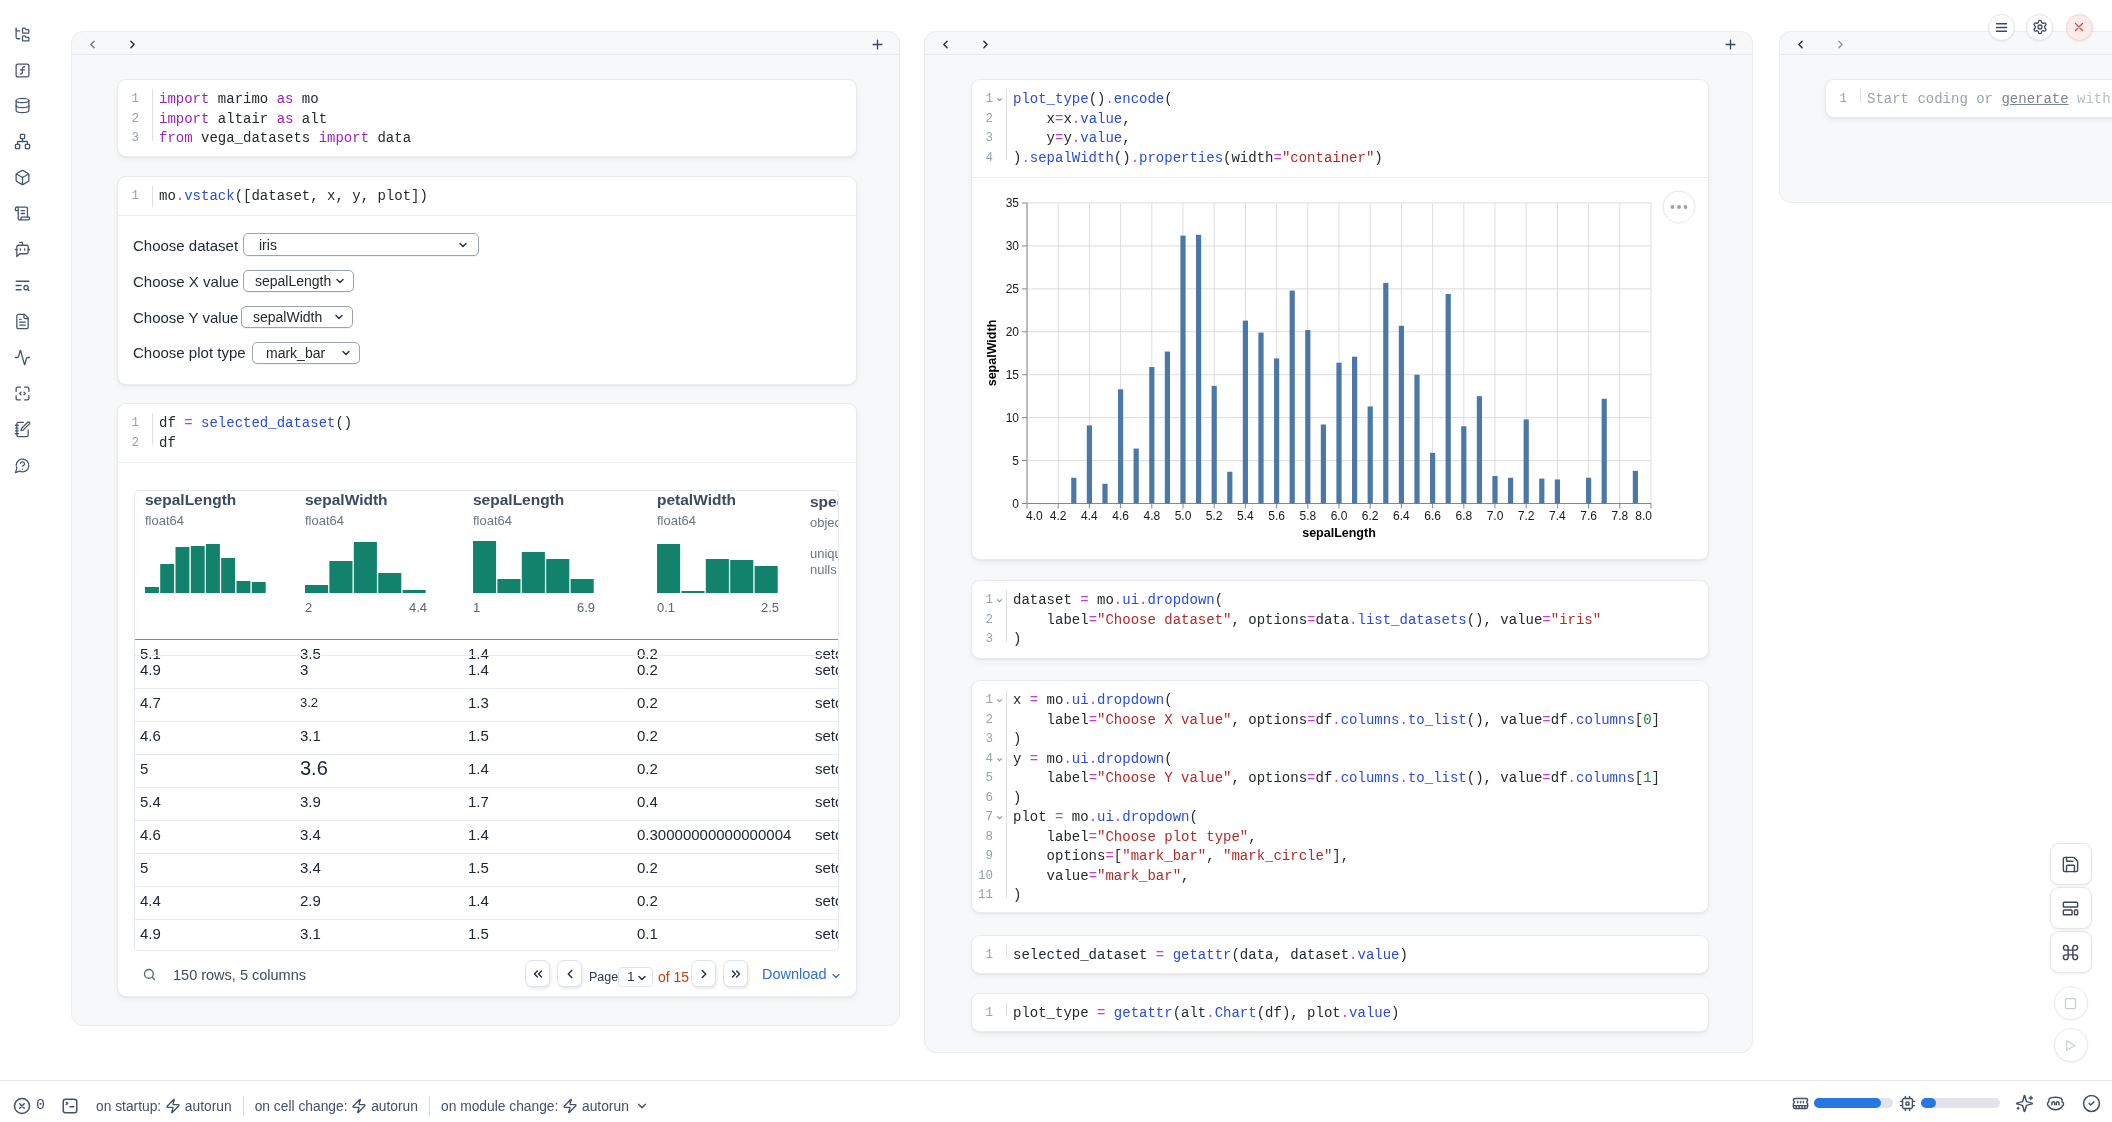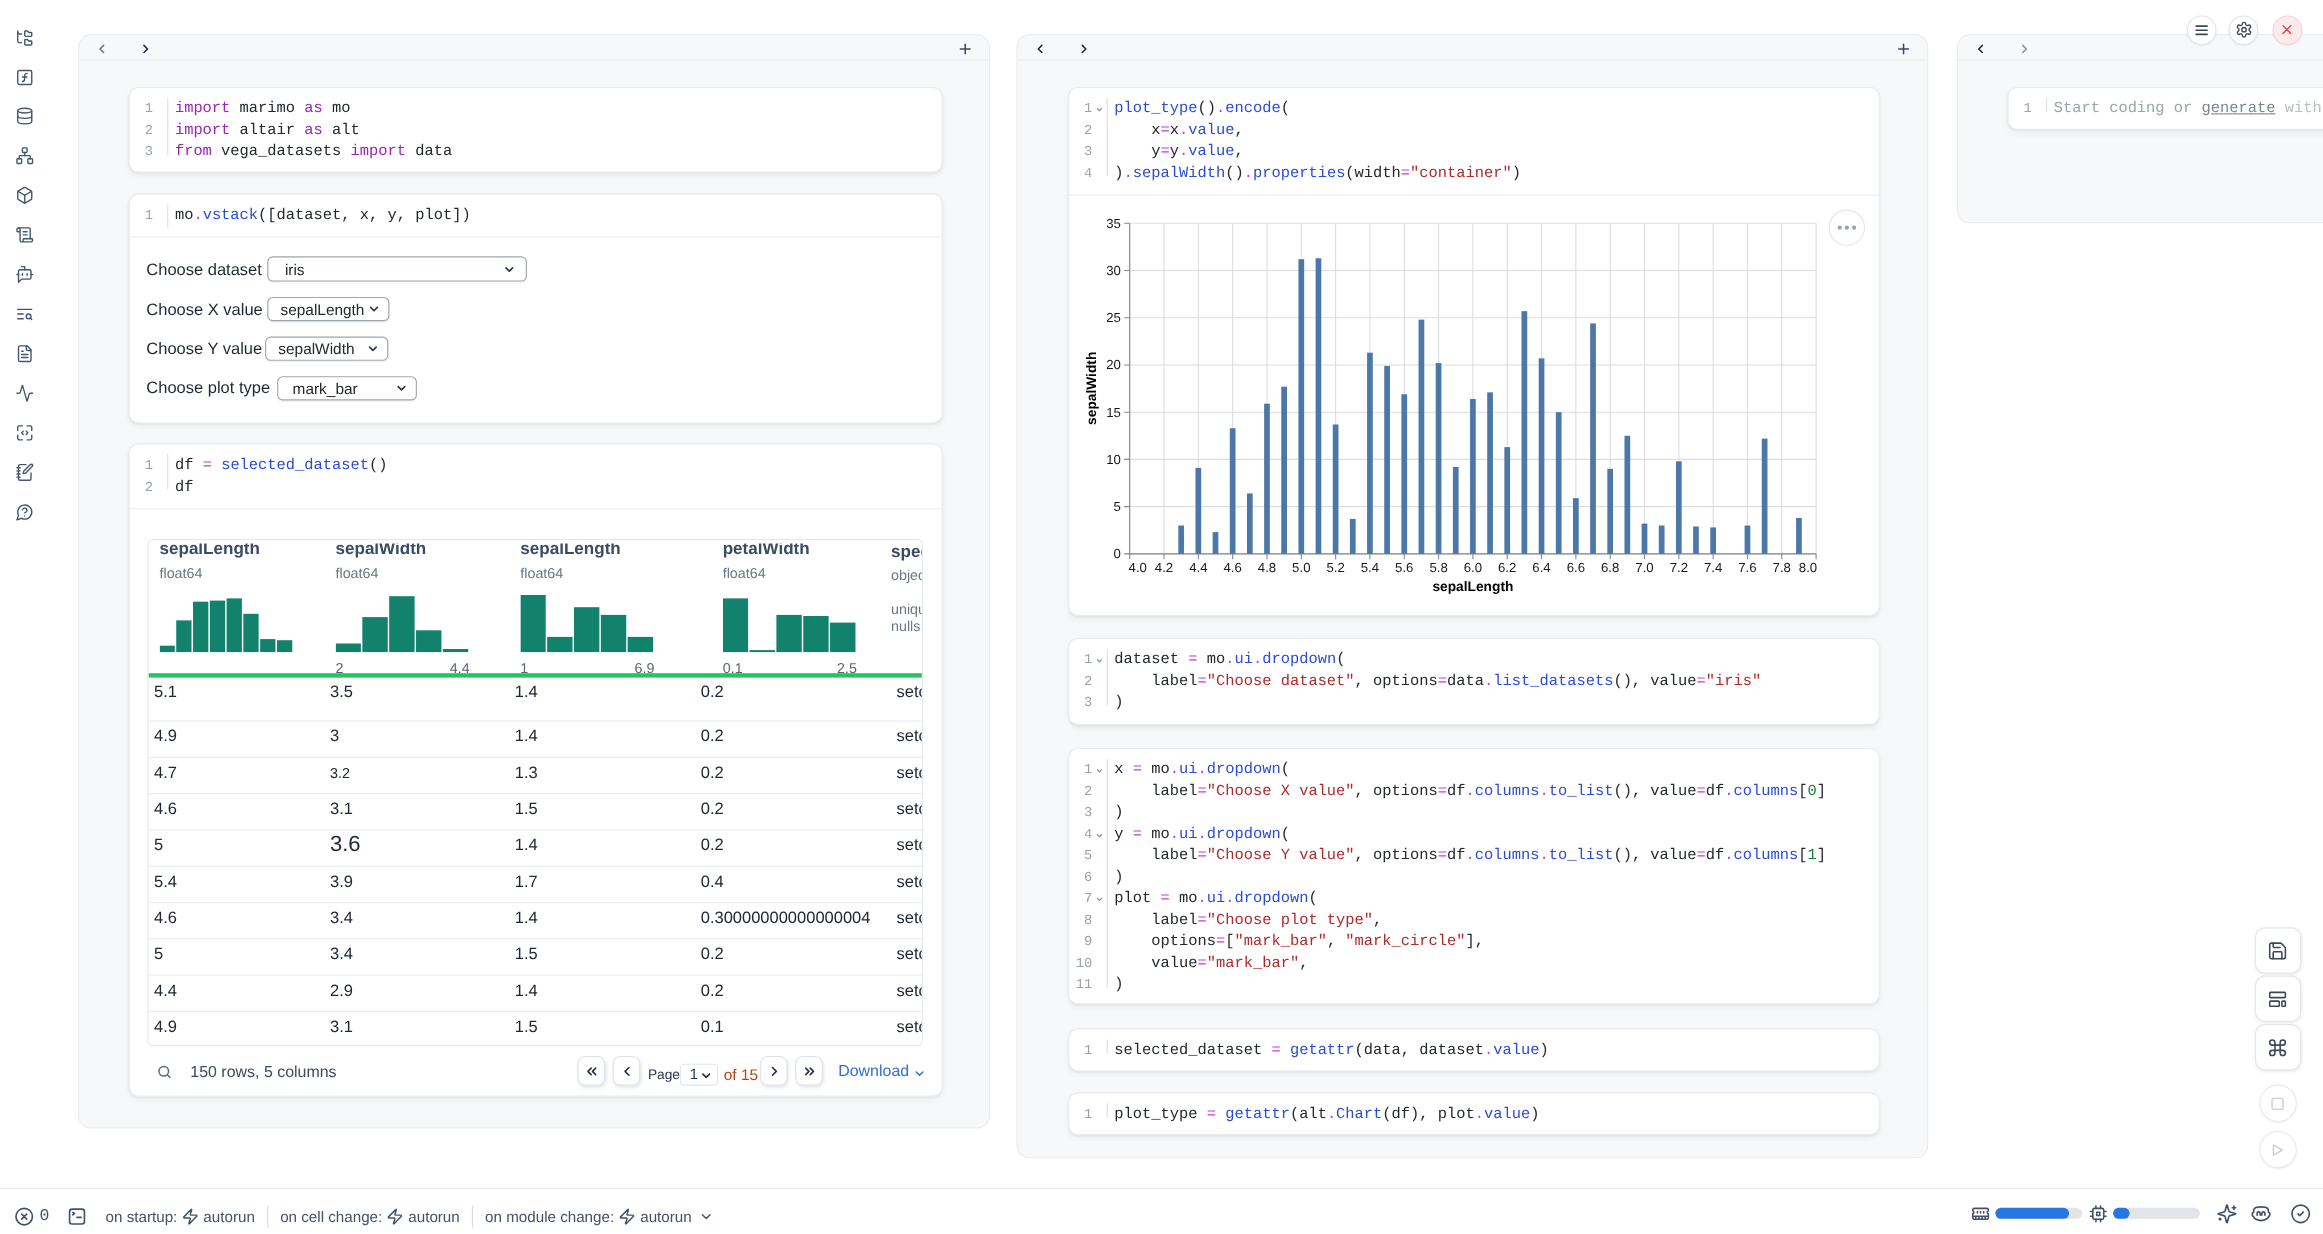--- a/index.html
+++ b/index.html
@@ -175,21 +175,21 @@
       </svg>
     </div>
   <div class="lbl" style="left:15px;top:132px">Choose Y value</div>
   <div class="selbox" style="left:123px;top:129px;width:112px;height:22px">
       <span class="sv" style="left:11px">sepalWidth</span>
       <svg class="sv" style="right:7px" width="12" height="12" viewBox="0 0 24 24" fill="none" stroke="#2d3544" stroke-width="3" stroke-linecap="round" stroke-linejoin="round">
         <path d="m6 9 6 6 6-6"></path>
       </svg>
     </div>
   <div class="lbl" style="left:15px;top:167px">Choose plot type</div>
-  <div class="selbox" style="left:134px;top:165px;width:127px;height:22px">
+  <div class="selbox" style="left:134px;top:165px;width:108px;height:22px">
       <span class="sv" style="left:13px">mark_bar</span>
       <svg class="sv" style="right:7px" width="12" height="12" viewBox="0 0 24 24" fill="none" stroke="#2d3544" stroke-width="3" stroke-linecap="round" stroke-linejoin="round">
         <path d="m6 9 6 6 6-6"></path>
       </svg>
     </div>
 </div>
 
 <div class="cell" style="left:117px;top:403px;width:740px;height:594px">
   <div class="code">
     <div class="gsep"></div>
@@ -248,21 +248,21 @@
           <rect x="97.6" y="25" width="23.1" height="27" fill="#12826c"></rect>
         </svg>
         <div style="position:relative;width:122px;font-size:13px;color:#5b6673;margin-top:7px"><span>0.1</span><span style="position:absolute;right:0">2.5</span></div>
       </div>
       <div class="abs" style="left:675px;top:5px;width:40px;height:125px;overflow:hidden">
         <div style="font-size:15.5px;font-weight:bold;color:#3c4a63;margin-top:-3px;white-space:nowrap">species</div>
         <div style="font-size:13px;color:#6b7683;margin-top:4px;white-space:nowrap">object</div>
         <div style="font-size:13px;color:#6b7683;margin-top:16px;white-space:nowrap">unique: 3</div>
         <div style="font-size:13px;color:#6b7683;margin-top:1px;white-space:nowrap">nulls: 0</div>
       </div>
-      <div class="abs" style="left:0;top:121px;width:705px;height:33px;border-top:4px solid #22c55e">
+      <div class="abs" style="left:0;top:148px;width:705px;height:33px;border-top:1px solid #22c55e">
         <div class="abs" style="left:5px;top:0;width:155px;height:33px;line-height:27px;font-size:15px;color:#202735;white-space:nowrap;overflow:hidden">5.1</div>
         <div class="abs" style="left:165px;top:0;width:163px;height:33px;line-height:27px;font-size:15px;color:#202735;white-space:nowrap;overflow:hidden">3.5</div>
         <div class="abs" style="left:333px;top:0;width:164px;height:33px;line-height:27px;font-size:15px;color:#202735;white-space:nowrap;overflow:hidden">1.4</div>
         <div class="abs" style="left:502px;top:0;width:163px;height:33px;line-height:27px;font-size:15px;color:#202735;white-space:nowrap;overflow:hidden">0.2</div>
         <div class="abs" style="left:680px;top:0;width:30px;height:33px;line-height:27px;font-size:15px;color:#202735;white-space:nowrap;overflow:hidden">setosa</div>
       </div>
       <div class="abs" style="left:0;top:164px;width:705px;height:33px;border-top:1px solid #e8ecf1">
         <div class="abs" style="left:5px;top:0;width:155px;height:33px;line-height:27px;font-size:15px;color:#202735;white-space:nowrap;overflow:hidden">4.9</div>
         <div class="abs" style="left:165px;top:0;width:163px;height:33px;line-height:27px;font-size:15px;color:#202735;white-space:nowrap;overflow:hidden">3</div>
         <div class="abs" style="left:333px;top:0;width:164px;height:33px;line-height:27px;font-size:15px;color:#202735;white-space:nowrap;overflow:hidden">1.4</div>

